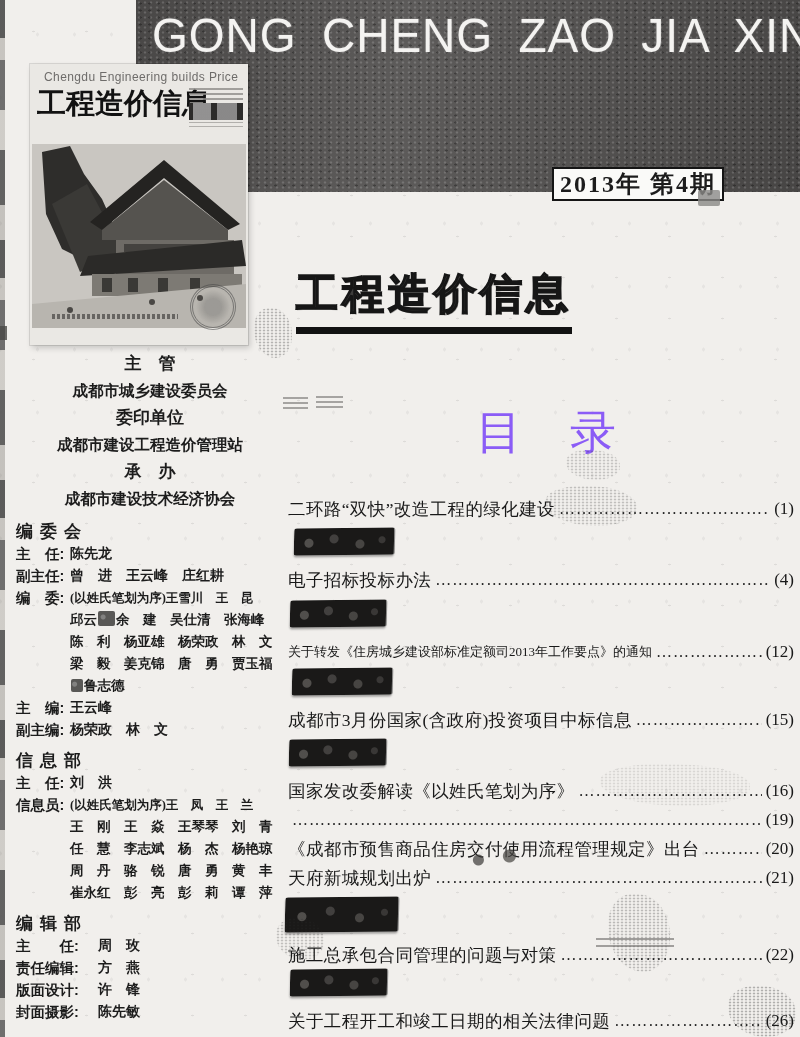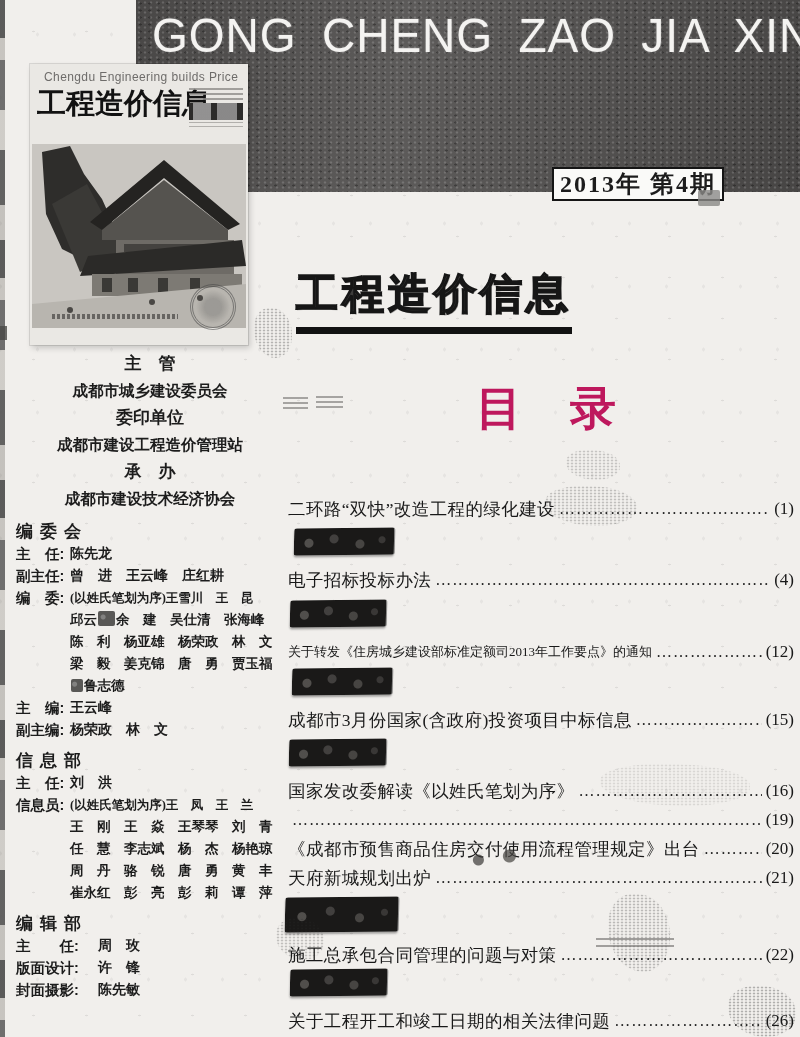--- a/index.html
+++ b/index.html
@@ -68,22 +68,22 @@
         vertical-align:-2px;opacity:.85;margin:0 1px;
         background-image:radial-gradient(circle at 30% 40%,rgba(160,160,160,.5) 2px,transparent 3px);}
   .inline-smudge.sm{width:12px;height:13px;}
 
   
   .headline-wrap{position:absolute;left:296px;top:266px;z-index:2;}
   .headline{font-family:"Liberation Sans",sans-serif;font-size:42px;font-weight:bold;
         letter-spacing:4px;color:#3e3d3c;-webkit-text-stroke:1.5px #161616;
         text-shadow:1px 1px 0 rgba(25,25,25,.35);white-space:nowrap;}
   .headline-rule{width:276px;height:7px;background:#121212;margin-top:5px;}
-  .toc-title{position:absolute;left:476px;top:378px;font-size:46px;font-weight:bold;
-        letter-spacing:48px;color:#be185d;white-space:nowrap;z-index:2;}
+  .toc-title{position:absolute;left:476px;top:402px;font-size:46px;font-weight:normal;
+        letter-spacing:48px;color:#8b5cf6;white-space:nowrap;z-index:2;}
 
   .toc{position:absolute;left:288px;top:494px;width:506px;z-index:2;}
   .toc-entry{display:flex;align-items:center;height:29px;font-size:17.5px;color:#191919;}
   .toc-entry .t{white-space:nowrap;flex-shrink:0;letter-spacing:.4px;}
   .toc-entry.long .t{font-size:13px;letter-spacing:0;}
   .toc-entry .dots{flex:1;overflow:hidden;white-space:nowrap;margin:0 4px;letter-spacing:1px;
         color:#222;font-size:16px;min-width:8px;}
   .toc-entry .pg{white-space:nowrap;flex-shrink:0;font-size:17px;}
   .redacted{height:27px;background-color:#1a1918;border-radius:2px;transform:rotate(-.6deg) skewX(-2deg);
         box-shadow:0 2px 2px rgba(20,20,20,.35),1px 0 0 rgba(60,60,60,.5);
@@ -217,20 +217,23 @@
     </div>
     <div class="m-row cont">
       <span class="m-val">崔永红　彭　亮　彭　莉　谭　萍</span>
     </div>
 
     <div class="m-heading">编辑部</div>
     <div class="m-row edit">
       <span class="m-label">主　　任:</span><span class="m-val">周　玫</span>
     </div>
     <div class="m-row edit">
+      <span class="m-label">责任编辑:</span><span class="m-val">方　燕</span>
+    </div>
+    <div class="m-row edit">
       <span class="m-label">版面设计:</span><span class="m-val">许　锋</span>
     </div>
     <div class="m-row edit">
       <span class="m-label">封面摄影:</span><span class="m-val">陈先敏</span>
     </div>
   </div>
 
   <div class="headline-wrap">
     <div class="headline">工程造价信息</div>
     <div class="headline-rule"></div>

